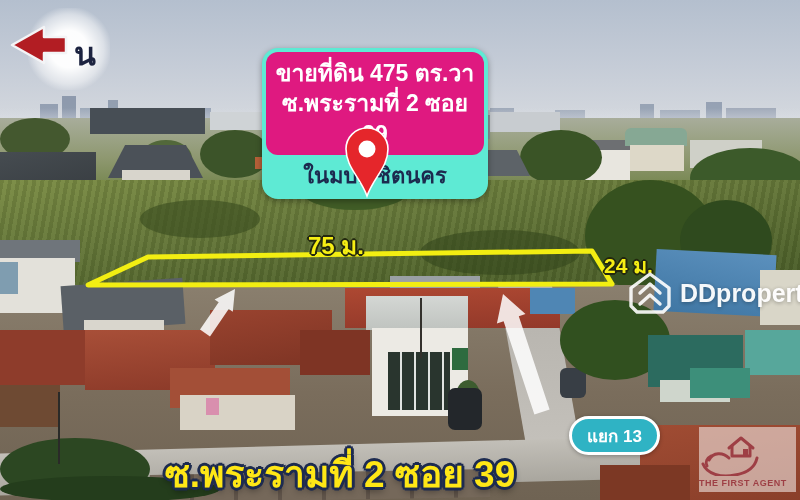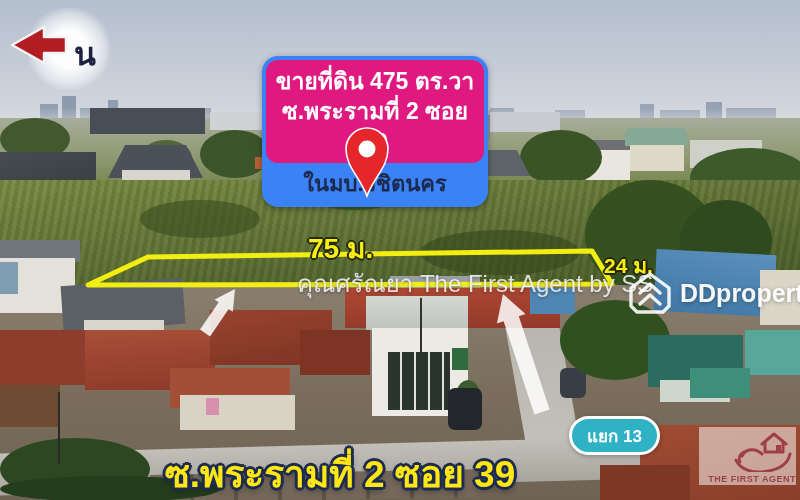--- a/index.html
+++ b/index.html
@@ -4,40 +4,40 @@
 <style>
   html,body{margin:0;padding:0;background:#222;}
   #stage{position:relative;width:800px;height:500px;overflow:hidden;
     font-family:"Liberation Sans","DejaVu Sans",sans-serif;background:#8a8f7c;}
   .b{position:absolute;}
   .blob{position:absolute;border-radius:50%;}
   
   .north{position:absolute;left:28px;top:8px;width:82px;height:82px;
     background:radial-gradient(circle,rgba(255,255,255,.97) 32%,rgba(255,255,255,.45) 60%,rgba(255,255,255,0) 74%);}
   .north-letter{position:absolute;left:46px;top:20px;font-size:32px;font-weight:bold;color:#1c2340;}
-  .banner{position:absolute;left:262px;top:56px;width:218px;background:#3b82f6;border-radius:16px;
+  .banner{position:absolute;left:262px;top:48px;width:218px;background:#5eead4;border-radius:16px;
     padding:4px 4px 0 4px;box-shadow:0 2px 6px rgba(0,0,0,.35);text-align:center;}
   .banner-pink{background:#df1980;border-radius:12px;color:#fff;font-weight:bold;
     font-size:23px;line-height:1.32;padding:6px 2px;}
   .banner-sub{color:#1c2a4e;font-weight:bold;font-size:22px;padding:3px 0 6px 0;}
   .meas{position:absolute;font-weight:bold;color:#f6ee14;
     text-shadow:2px 0 0 #23280f,-2px 0 0 #23280f,0 2px 0 #23280f,0 -2px 0 #23280f,
       1px 1px 0 #23280f,-1px 1px 0 #23280f,1px -1px 0 #23280f,-1px -1px 0 #23280f;}
   .wm{position:absolute;color:rgba(255,255,255,.82);font-size:24px;
     text-shadow:0 1px 3px rgba(40,40,40,.55);white-space:nowrap;}
   .dd{position:absolute;left:628px;top:271px;display:flex;align-items:center;gap:8px;opacity:.95;}
   .dd-label{color:#fff;font-size:25px;font-weight:bold;text-shadow:0 1px 4px rgba(0,0,0,.35);}
   .pill{position:absolute;background:#2fb3c4;border:3px solid #fff;border-radius:20px;
     color:#fff;font-weight:bold;font-size:17px;padding:3px 15px;box-shadow:0 1px 4px rgba(0,0,0,.3);white-space:nowrap;}
   .roadname{position:absolute;left:150px;top:444px;width:380px;text-align:center;
     font-size:37px;font-weight:bold;color:#ffe716;white-space:nowrap;
     text-shadow:3px 0 0 #1d2b50,-3px 0 0 #1d2b50,0 3px 0 #1d2b50,0 -3px 0 #1d2b50,
       2px 2px 0 #1d2b50,-2px 2px 0 #1d2b50,2px -2px 0 #1d2b50,-2px -2px 0 #1d2b50,0 4px 7px rgba(0,0,0,.45);}
-  .agency{position:absolute;left:699px;top:427px;width:97px;height:58px;
-    background:rgba(255,255,255,.52);display:flex;flex-direction:column;align-items:flex-end;
+  .agency{position:absolute;left:699px;top:427px;width:97px;height:65px;
+    background:rgba(255,255,255,.52);display:flex;flex-direction:column;align-items:flex-start;
     justify-content:center;gap:2px;}
   .agency-name{color:#9e3f45;font-size:9px;font-weight:bold;letter-spacing:.5px;white-space:nowrap;}
   svg{display:block;}
 </style>
 </head>
 <body>
 
 <div id="stage">
 
   <div>
@@ -171,24 +171,23 @@
       <div>ซ.พระรามที่ 2 ซอย 39</div>
     </div>
     <div class="banner-sub">ในมบ.วิชิตนคร</div>
   </div>
 
   <svg class="b" style="left:341px;top:126px;" width="52" height="72" viewBox="0 0 52 72">
     <path d="M26,70 C19,51 5,41 5,23 A21,21 0 1 1 47,23 C47,41 33,51 26,70 Z" fill="#e5262b" stroke="#ffffff" stroke-width="1.6"></path>
     <circle cx="26" cy="23" r="8.5" fill="#ffffff"></circle>
   </svg>
 
-  <div class="meas" style="left:308px;top:226px;font-size:28px;">75 ม.</div>
+  <div class="meas" style="left:308px;top:226px;font-size:24px;">75 ม.</div>
   <div class="meas" style="left:604px;top:249px;font-size:21px;">24 ม.</div>
 
-  <div class="wm" style="left:297px;top:264px;">คุณศรัณยา The First Agent by SS</div>
 
   <div class="dd">
     <svg width="44" height="44" viewBox="0 0 44 44">
       <g fill="none" stroke="#ffffff" stroke-width="3.4" stroke-linejoin="round" stroke-linecap="round" opacity=".95">
         <polygon points="22,3 41,17 41,35 35,41 9,41 3,35 3,17"></polygon>
         <polyline points="12,22 22,13 32,22"></polyline>
         <polyline points="12,33 22,24 32,33"></polyline>
       </g>
     </svg>
     <span class="dd-label">DDproperty</span>

